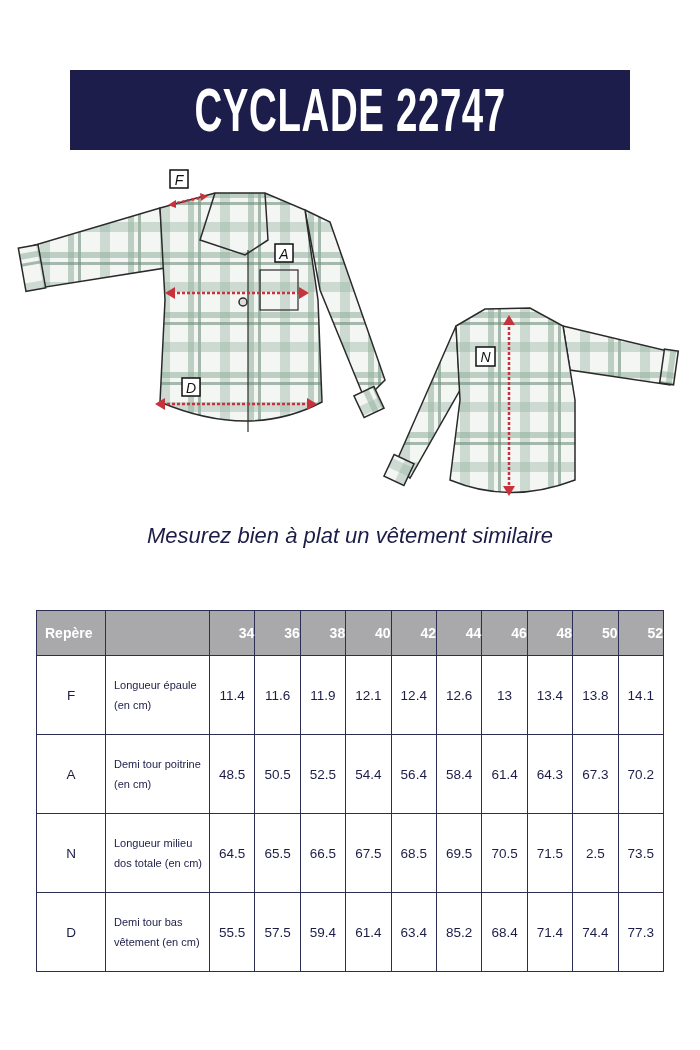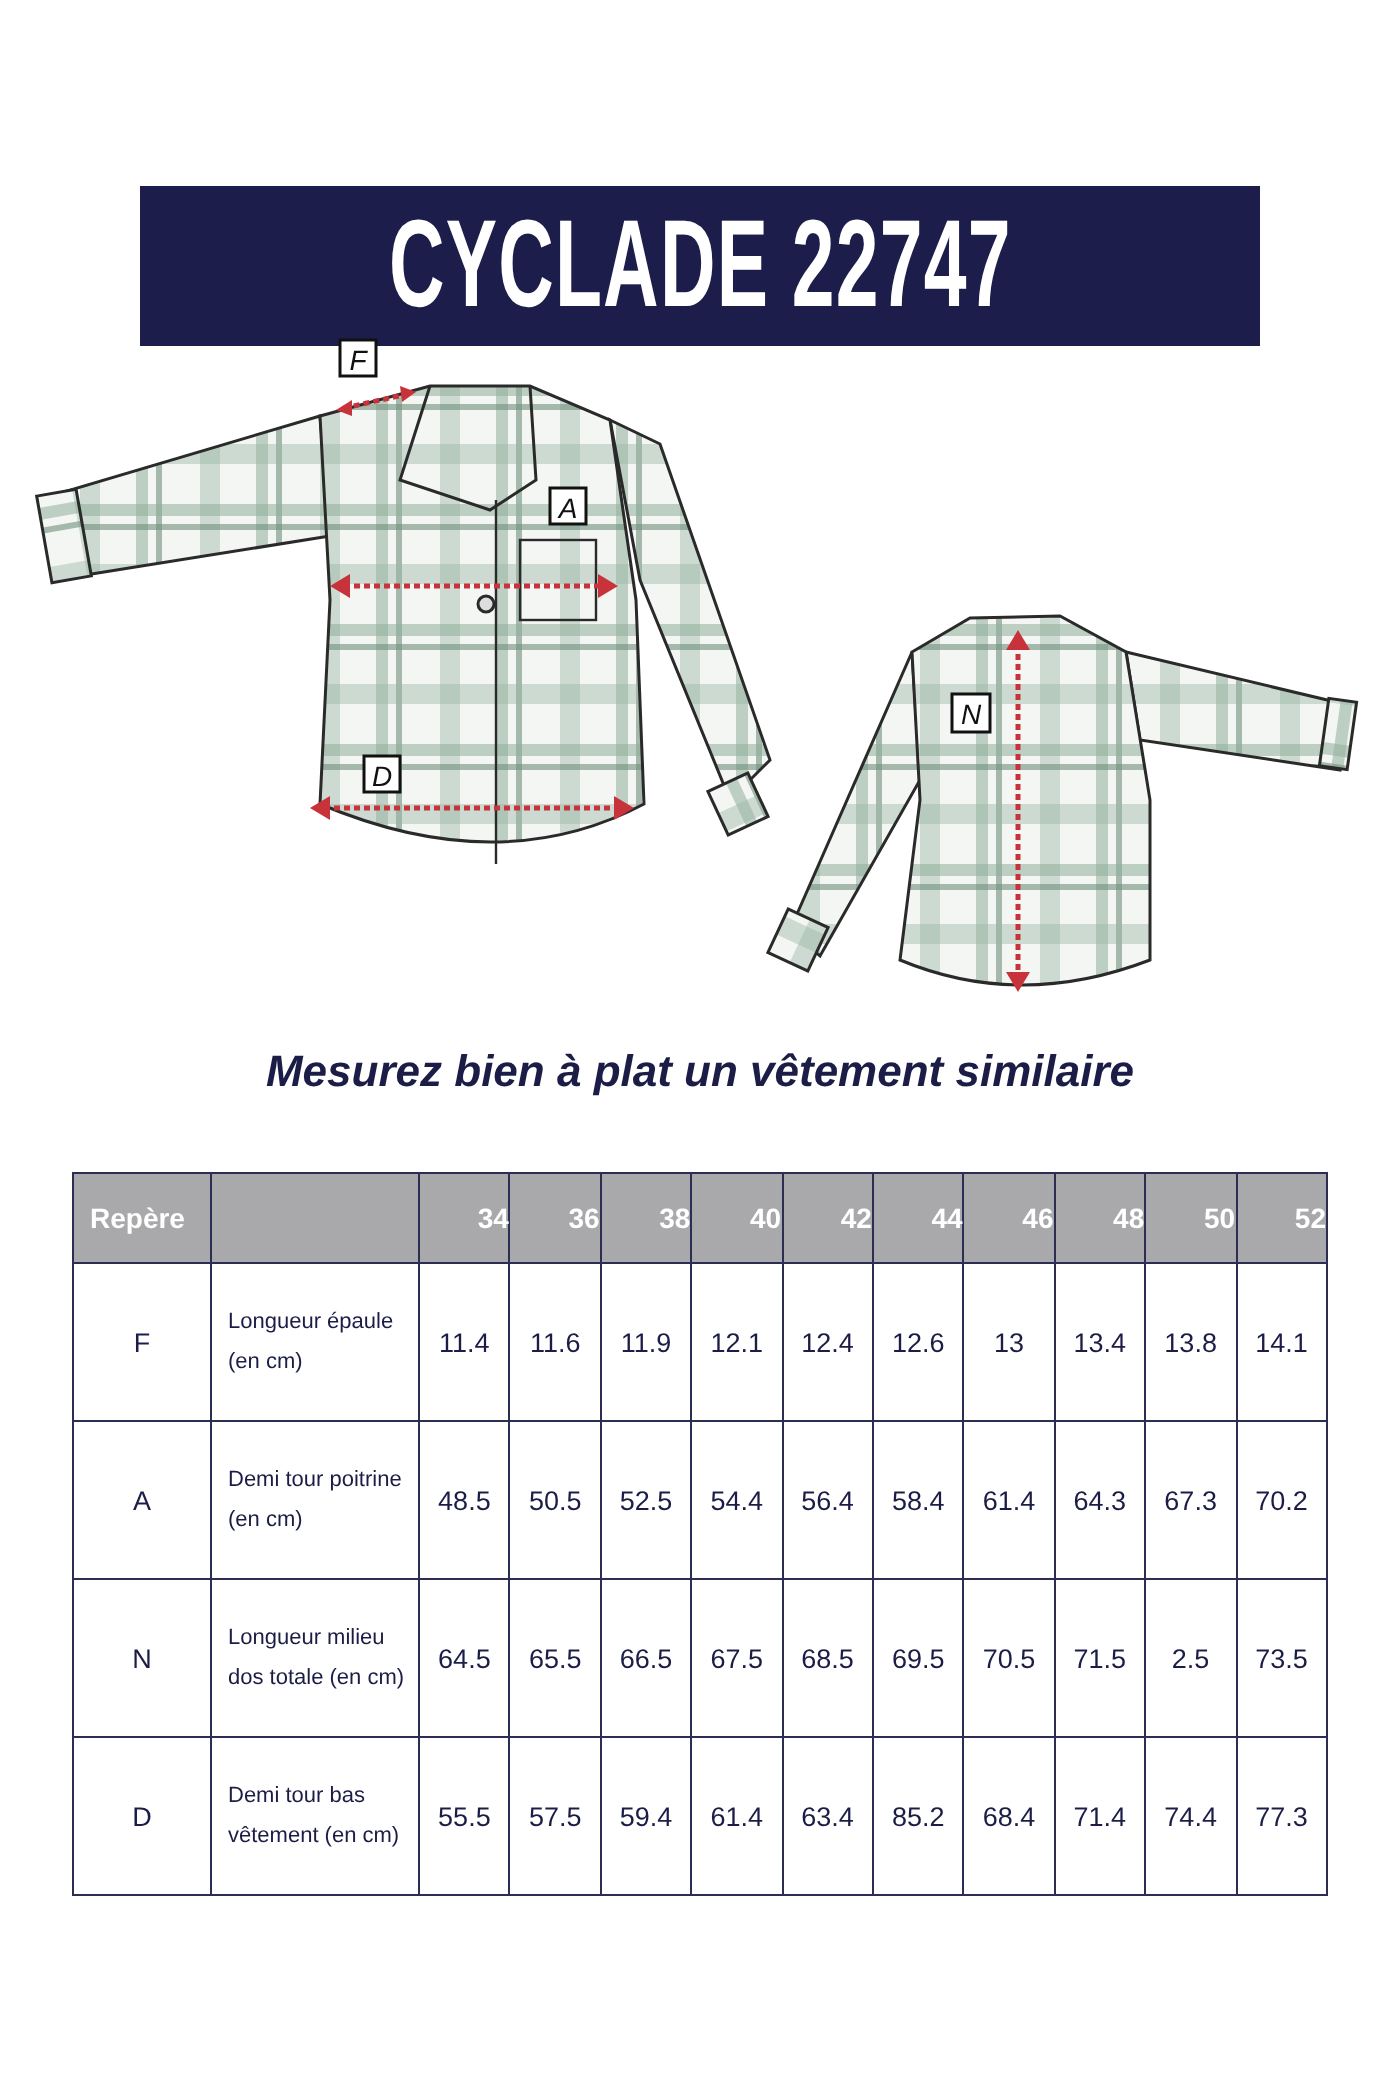--- a/index.html
+++ b/index.html
@@ -1,26 +1,26 @@
 <!DOCTYPE html>
 <html><head>
 <meta charset="utf-8">
 <style>
   html, body { margin: 0; padding: 0; background: #ffffff; }
   body { width: 700px; height: 1050px; position: relative; overflow: hidden; font-family: "Liberation Sans", sans-serif; color: #1c1d47; }
 
-  .title-bar { position: absolute; left: 70px; top: 70px; width: 560px; height: 80px; background: #1c1d4a; display: flex; align-items: center; justify-content: center; margin-top: 23px; }
+  .title-bar { position: absolute; left: 70px; top: 70px; width: 560px; height: 80px; background: #1c1d4a; display: flex; align-items: center; justify-content: center; }
   .title-text { color: #ffffff; font-family: "Liberation Sans", sans-serif; font-weight: bold; font-size: 62px; letter-spacing: 1px; transform: scaleX(0.62); transform-origin: center; white-space: nowrap; line-height: 1; }
 
   .illus { position: absolute; left: 0; top: 160px; width: 700px; height: 345px; }
 
   .instructions { position: absolute; left: 0; top: 522px; width: 700px; text-align: center; font-family: "Liberation Sans", sans-serif; font-style: italic; font-size: 22px; line-height: 27px; color: #1c1d47; }
-  .instructions div { white-space: nowrap; font-weight: bold; }
+  .instructions div { white-space: nowrap; }
 
-  table.size-table { position: absolute; left: 36px; top: 586px; width: 628px; border-collapse: collapse; table-layout: fixed; font-family: "Liberation Sans", sans-serif; }
+  table.size-table { position: absolute; left: 36px; top: 610px; width: 628px; border-collapse: collapse; table-layout: fixed; font-family: "Liberation Sans", sans-serif; }
   table.size-table th, table.size-table td { border: 1px solid #2b2d52; text-align: center; vertical-align: middle; padding: 0; }
   table.size-table thead th { background: #a9a9ab; color: #ffffff; font-weight: bold; font-size: 14px; height: 44px; text-align: right; }
   table.size-table thead th.repere { text-align: left; padding-left: 8px; }
   table.size-table tbody td { height: 78px; font-size: 13.5px; color: #1c1d47; }
   table.size-table tbody td.label { text-align: left; padding-left: 8px; font-size: 11px; line-height: 20px; }
 </style>
 </head>
 <body>
 
 <div class="title-bar">

